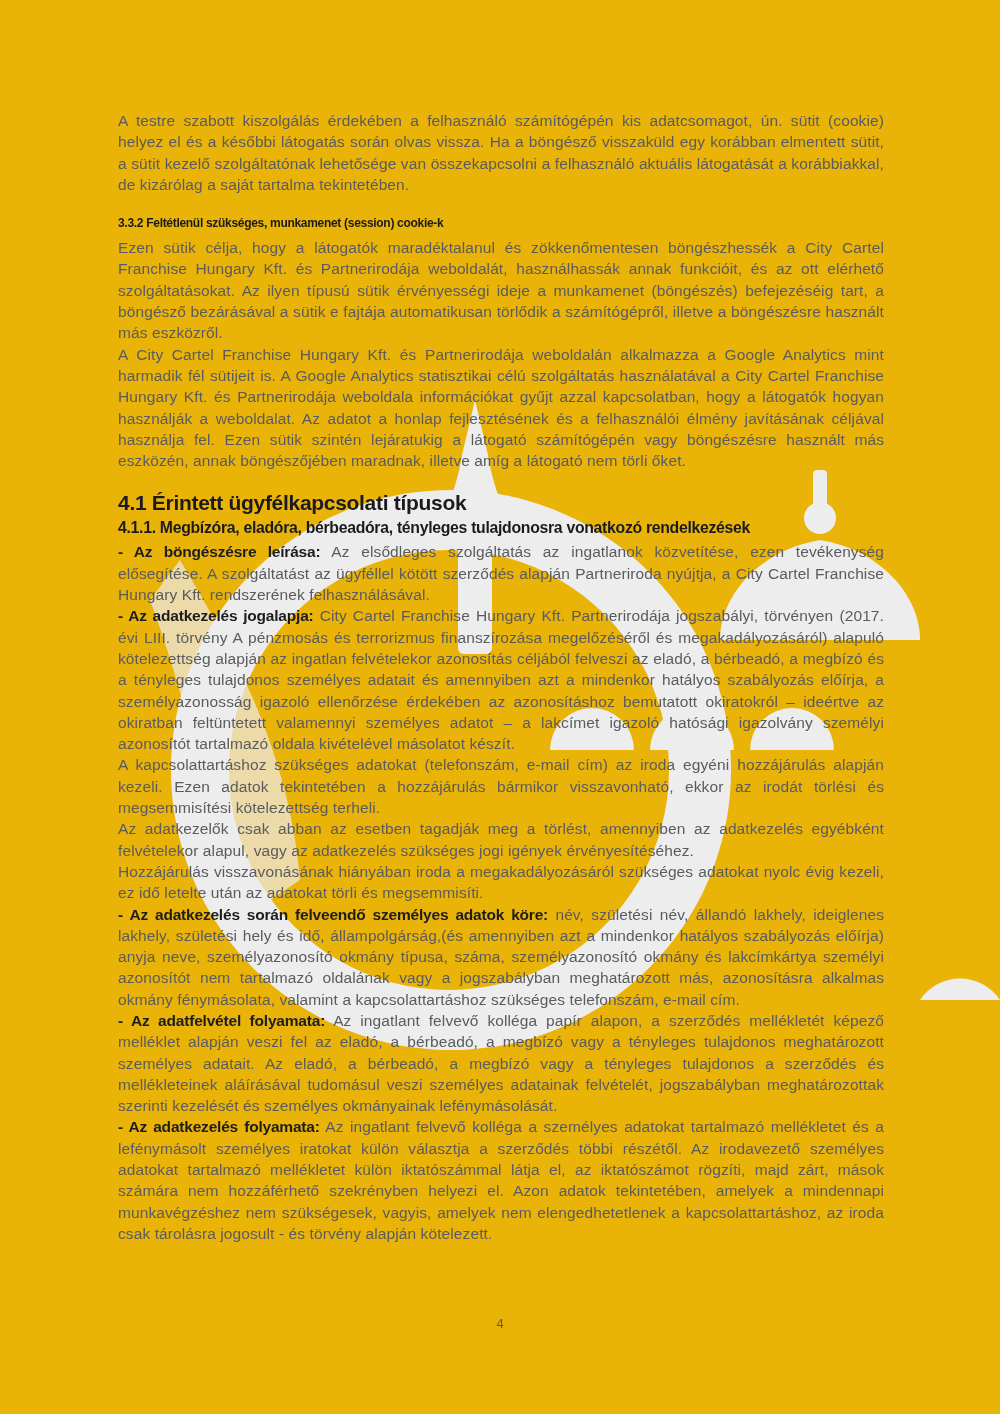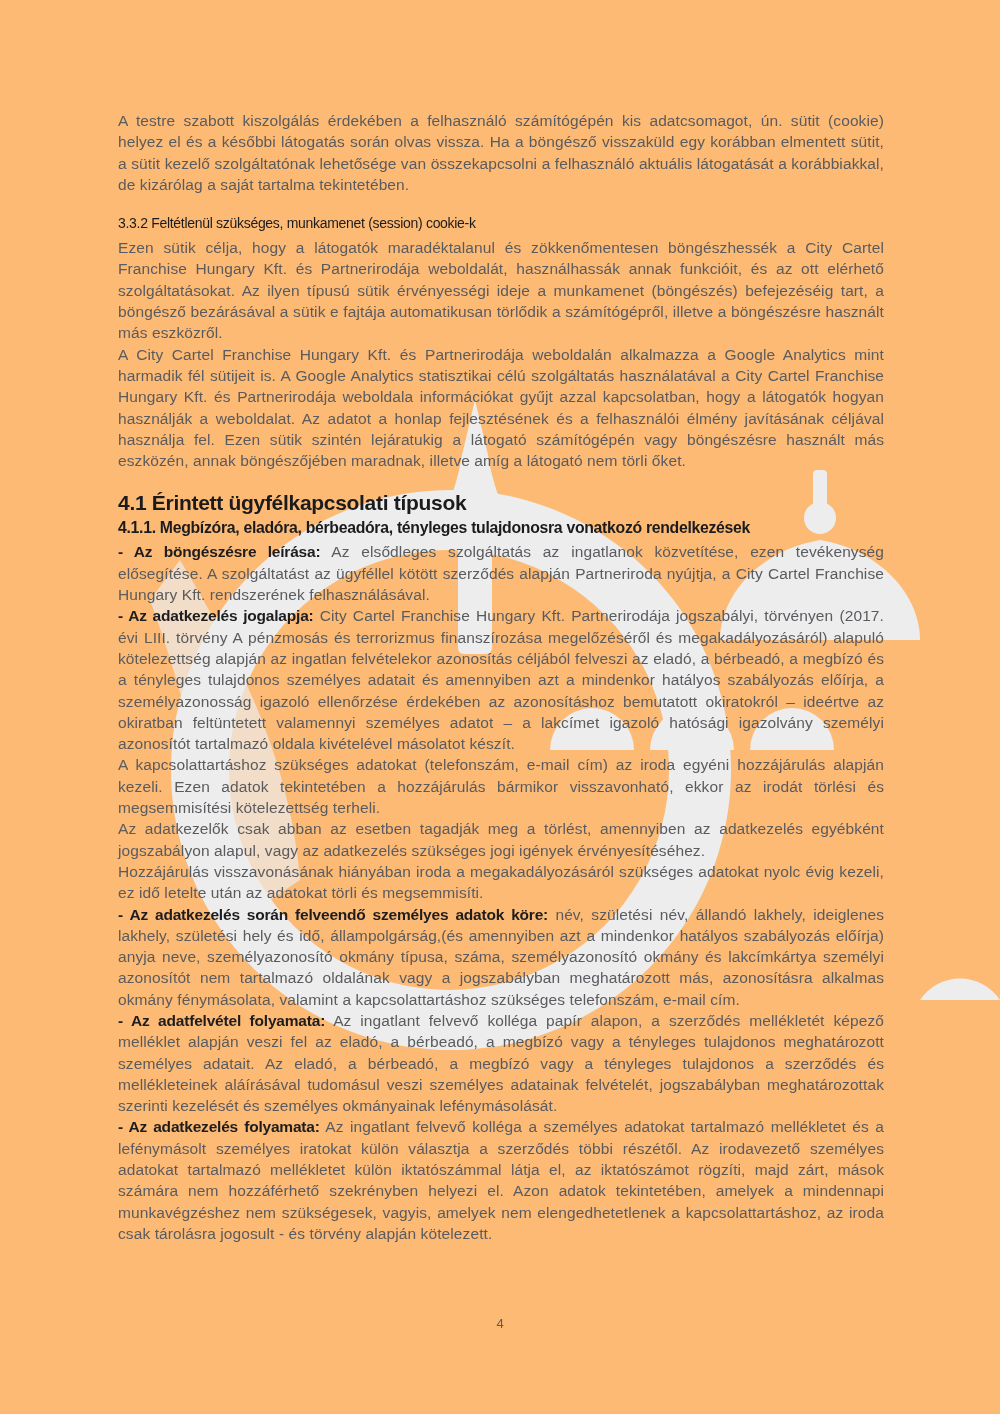--- a/index.html
+++ b/index.html
@@ -1,40 +1,40 @@
 <!DOCTYPE html>
 <html lang="hu"><head>
 <meta charset="utf-8">
 <style>
   html,body{margin:0;padding:0;background:#ffffff;}
   .page{
     position:relative;
     width:1000px;height:1414px;
-    background:#fdba74;
+    background:#eab308;
     font-family:"Liberation Sans", sans-serif;
     overflow:hidden;
   }
   .watermark{
     position:absolute;left:120px;top:400px;
     width:880px;height:680px;
     z-index:0;
   }
   .content{
     position:absolute;left:118px;top:110px;width:766px;
     z-index:1;
   }
   p.body, .flow p{
     font-size:15.5px;line-height:21.3px;
     letter-spacing:0.1px;
     text-align:justify;
     color:#5a5b5f;
     margin:0;
   }
   h3.sec{
-    font-size:14px;font-weight:400;color:#1b1b1d;
+    font-size:12px;font-weight:700;color:#1b1b1d;
     letter-spacing:-0.3px;
     margin:17px 0 3px 0;
     line-height:22px;
   }
   h1.chapter{
     font-size:20.5px;font-weight:800;color:#131314;
     line-height:29px;
     text-align:justify;
     margin:19px 0 0 0;
     letter-spacing:0.1px;
@@ -95,21 +95,21 @@
 
     <p class="body">A City Cartel Franchise Hungary Kft. és Partnerirodája weboldalán alkalmazza a Google Analytics mint harmadik fél sütijeit is. A Google Analytics statisztikai célú szolgáltatás használatával a City Cartel Franchise Hungary Kft. és Partnerirodája weboldala információkat gyűjt azzal kapcsolatban, hogy a látogatók hogyan használják a weboldalat. Az adatot a honlap fejlesztésének és a felhasználói élmény javításának céljával használja fel. Ezen sütik szintén lejáratukig a látogató számítógépén vagy böngészésre használt más eszközén, annak böngészőjében maradnak, illetve amíg a látogató nem törli őket.</p>
 
     <h2 class="sub1">4.1 Érintett ügyfélkapcsolati típusok</h2>
     <h3 class="sub2">4.1.1.  Megbízóra, eladóra, bérbeadóra, tényleges tulajdonosra vonatkozó rendelkezések</h3>
 
     <div class="flow">
       <p><strong>- Az böngészésre leírása:</strong><span> Az elsődleges szolgáltatás az ingatlanok közvetítése, ezen tevékenység elősegítése. A szolgáltatást az ügyféllel kötött szerződés alapján Partneriroda nyújtja, a City Cartel Franchise Hungary Kft. rendszerének felhasználásával.</span></p>
       <p><strong>- Az adatkezelés jogalapja:</strong><span> City Cartel Franchise Hungary Kft. Partnerirodája jogszabályi, törvényen (2017. évi LIII. törvény A pénzmosás és terrorizmus finanszírozása megelőzéséről és megakadályozásáról) alapuló kötelezettség alapján az ingatlan felvételekor azonosítás céljából felveszi az eladó, a bérbeadó, a megbízó és a tényleges tulajdonos személyes adatait és amennyiben azt a mindenkor hatályos szabályozás előírja, a személyazonosság igazoló ellenőrzése érdekében az azonosításhoz bemutatott okiratokról – ideértve az okiratban feltüntetett valamennyi személyes adatot – a lakcímet igazoló hatósági igazolvány személyi azonosítót tartalmazó oldala kivételével másolatot készít.</span></p>
       <p><strong></strong><span>A kapcsolattartáshoz szükséges adatokat (telefonszám, e-mail cím) az iroda egyéni hozzájárulás alapján kezeli. Ezen adatok tekintetében a hozzájárulás bármikor visszavonható, ekkor az irodát törlési és megsemmisítési kötelezettség terheli.</span></p>
-      <p><strong></strong><span>Az adatkezelők csak abban az esetben tagadják meg a törlést, amennyiben az adatkezelés egyébként jogszabályon alapul, vagy az adatkezelés szükséges jogi igények érvényesítéséhez.</span></p>
+      <p><strong></strong><span>Az adatkezelők csak abban az esetben tagadják meg a törlést, amennyiben az adatkezelés egyébként felvételekor alapul, vagy az adatkezelés szükséges jogi igények érvényesítéséhez.</span></p>
       <p><strong></strong><span>Hozzájárulás visszavonásának hiányában iroda a megakadályozásáról szükséges adatokat nyolc évig kezeli, ez idő letelte után az adatokat törli és megsemmisíti.</span></p>
       <p><strong>- Az adatkezelés során felveendő személyes adatok köre:</strong><span> név, születési név, állandó lakhely, ideiglenes lakhely, születési hely és idő, állampolgárság,(és amennyiben azt a mindenkor hatályos szabályozás előírja) anyja neve, személyazonosító okmány típusa, száma, személyazonosító okmány és lakcímkártya személyi azonosítót nem tartalmazó oldalának vagy a jogszabályban meghatározott más, azonosításra alkalmas okmány fénymásolata, valamint a kapcsolattartáshoz szükséges telefonszám, e-mail cím.</span></p>
       <p><strong>- Az adatfelvétel folyamata:</strong><span>  Az ingatlant felvevő kolléga papír alapon, a szerződés mellékletét képező melléklet alapján veszi fel az eladó, a bérbeadó, a megbízó vagy a tényleges tulajdonos meghatározott személyes adatait. Az eladó, a bérbeadó, a megbízó vagy a tényleges tulajdonos a szerződés és mellékleteinek aláírásával tudomásul veszi személyes adatainak felvételét, jogszabályban meghatározottak szerinti kezelését és személyes okmányainak lefénymásolását.</span></p>
       <p><strong>- Az adatkezelés folyamata:</strong><span>  Az ingatlant felvevő kolléga a személyes adatokat tartalmazó mellékletet és a lefénymásolt személyes iratokat külön választja a szerződés többi részétől. Az irodavezető személyes adatokat tartalmazó mellékletet külön iktatószámmal látja el, az iktatószámot rögzíti, majd zárt, mások számára nem hozzáférhető szekrényben helyezi el.  Azon adatok tekintetében, amelyek a mindennapi munkavégzéshez nem szükségesek, vagyis, amelyek nem elengedhetetlenek a kapcsolattartáshoz, az iroda csak tárolásra jogosult - és törvény alapján kötelezett.</span></p>
     </div>
 
   </div>
 
   <div class="page-number">4</div>
 

